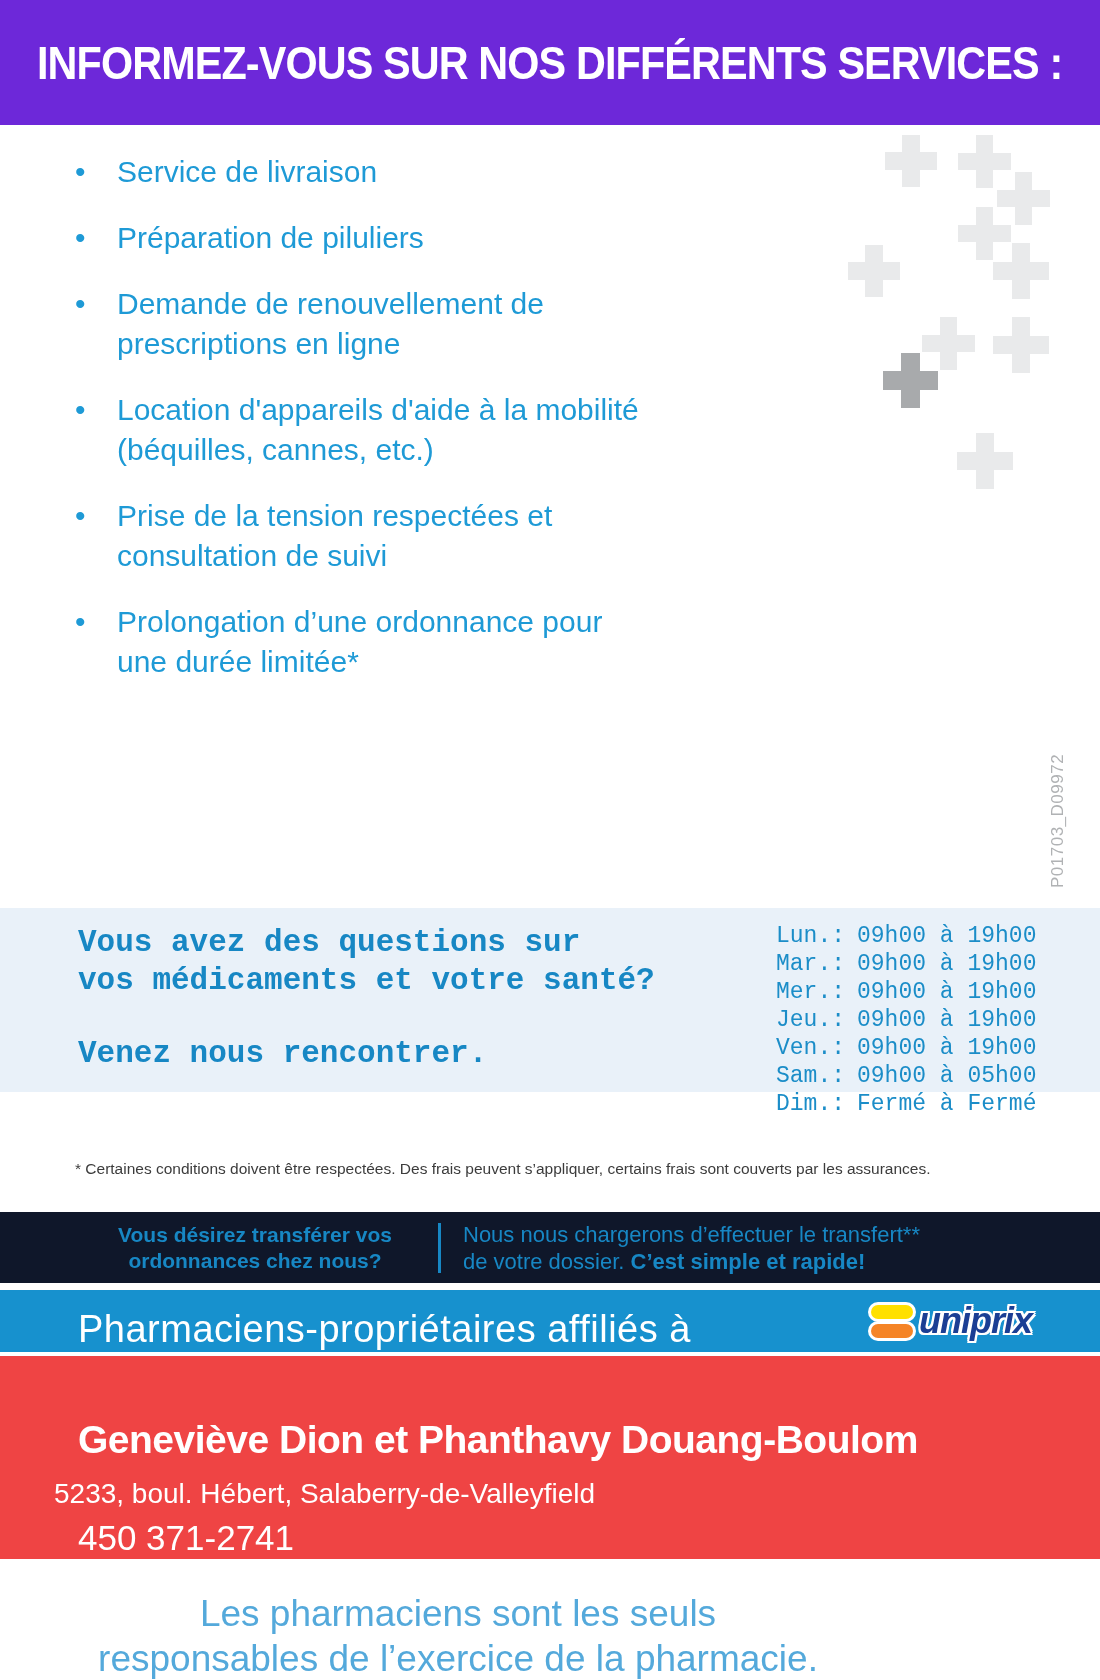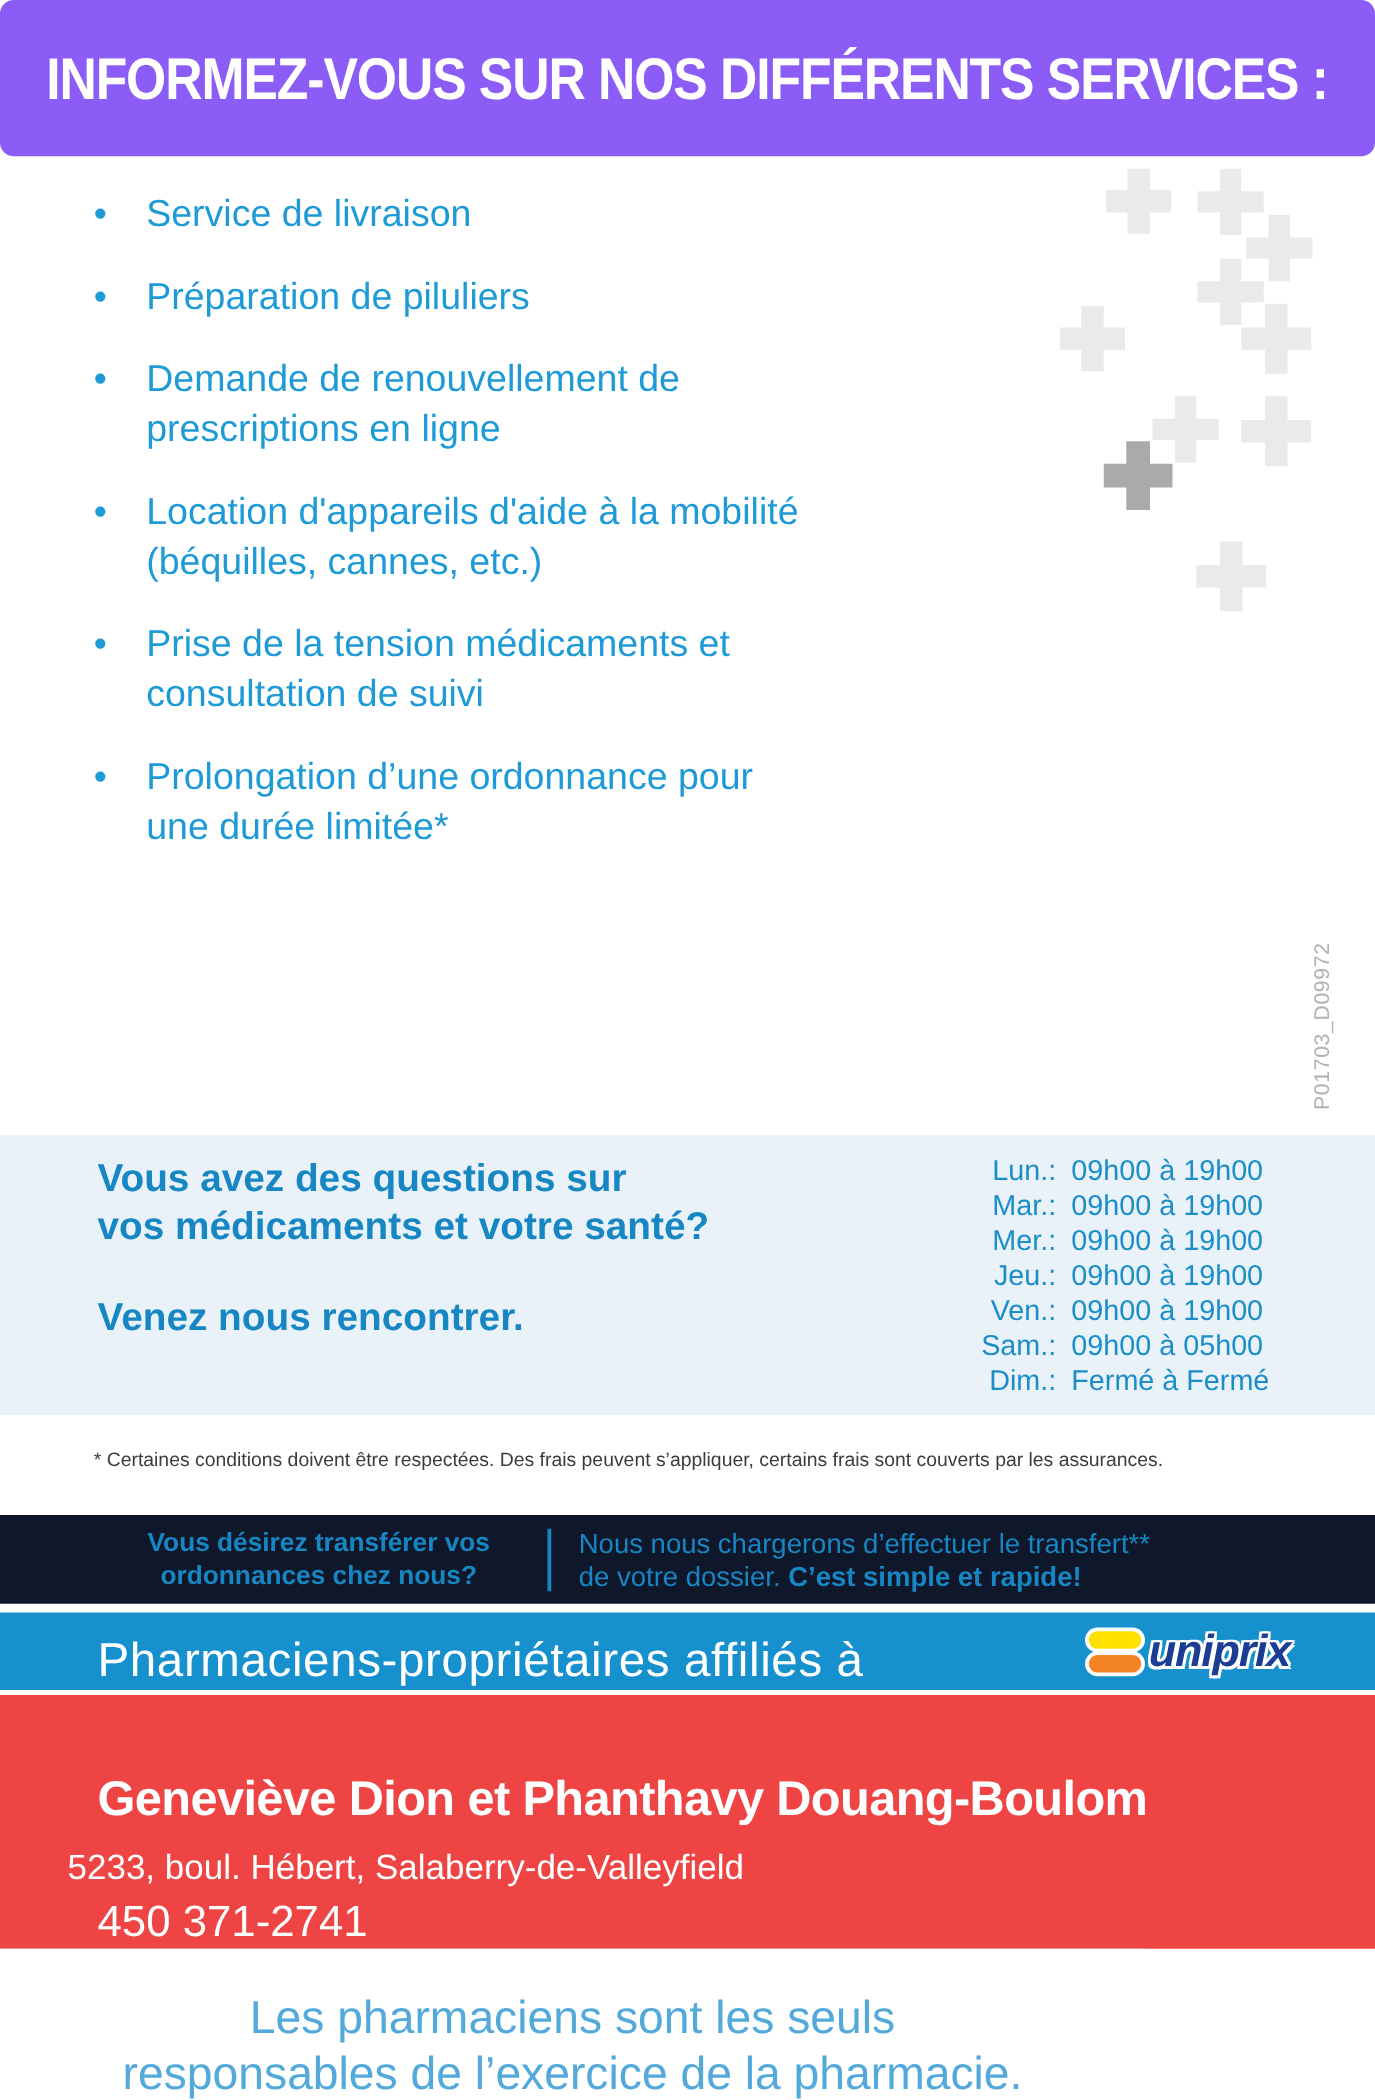--- a/index.html
+++ b/index.html
@@ -1,42 +1,42 @@
 <!DOCTYPE html>
 <html><head>
 <meta charset="utf-8">
 <style>
   html,body{margin:0;padding:0;background:#ffffff;}
   .page{position:relative;width:1100px;height:1680px;background:#ffffff;overflow:hidden;
         font-family:"Liberation Sans",sans-serif;}
 
   
-  .header{position:absolute;left:0;top:0;width:1100px;height:125px;background:#8b5cf6;
-          display:flex;align-items:center;justify-content:center;border-radius:11px;}
+  .header{position:absolute;left:0;top:0;width:1100px;height:125px;background:#6d28d9;
+          display:flex;align-items:center;justify-content:center;}
   .header h1{margin:0;color:#ffffff;font-size:47px;font-weight:bold;letter-spacing:-1px;
              transform:scaleX(0.88);transform-origin:center;white-space:nowrap;}
 
   
   .bullets{position:absolute;left:75px;top:152px;width:700px;list-style:none;margin:0;padding:0;}
   .bullets li{display:flex;margin-bottom:26px;color:#1E9AD6;font-size:30px;line-height:40px;}
   .bullets .dot{width:42px;flex:0 0 42px;color:#1E9AD6;}
   .bullets .txt span{display:block;}
 
   
   .plus{position:absolute;}
   .plus::before,.plus::after{content:"";position:absolute;background:currentColor;}
   .plus::before{left:0;top:33.5%;width:100%;height:33%;}
   .plus::after{top:0;left:33.5%;width:33%;height:100%;}
 
   
   .code{position:absolute;left:1048px;top:888px;transform:rotate(-90deg);transform-origin:top left;
         color:#B0B2B4;font-size:17px;letter-spacing:0.5px;white-space:nowrap;}
 
   
-  .panel{position:absolute;left:0;top:908px;width:1100px;height:224px;background:#E9F1F9;}
+  .panel{position:absolute;left:0;top:908px;width:1100px;height:184px;background:#E9F1F9;font-family:Liberation Mono, monospace;}
   .panel .heading{position:absolute;left:78px;top:16px;color:#1787C4;font-size:31px;
                   font-weight:bold;line-height:38px;}
   .panel .heading span{display:block;}
   .panel .cta{position:absolute;left:78px;top:128px;color:#1787C4;font-size:31px;font-weight:bold;}
   .hours{position:absolute;left:765px;top:14px;display:grid;grid-template-columns:80px auto;
          column-gap:12px;row-gap:0;color:#1B8DC8;font-size:23px;}
   .hours .d{text-align:right;height:28px;line-height:28px;}
   .hours .t{height:28px;line-height:28px;}
 
   
@@ -113,21 +113,21 @@
     <li>
       <span class="dot">•</span>
       <div class="txt">
         <span>Location d'appareils d'aide à la mobilité</span>
         <span>(béquilles, cannes, etc.)</span>
       </div>
     </li>
     <li>
       <span class="dot">•</span>
       <div class="txt">
-        <span>Prise de la tension médicaments et</span>
+        <span>Prise de la tension respectées et</span>
         <span>consultation de suivi</span>
       </div>
     </li>
     <li>
       <span class="dot">•</span>
       <div class="txt">
         <span>Prolongation d’une ordonnance pour</span>
         <span>une durée limitée*</span>
       </div>
     </li>

